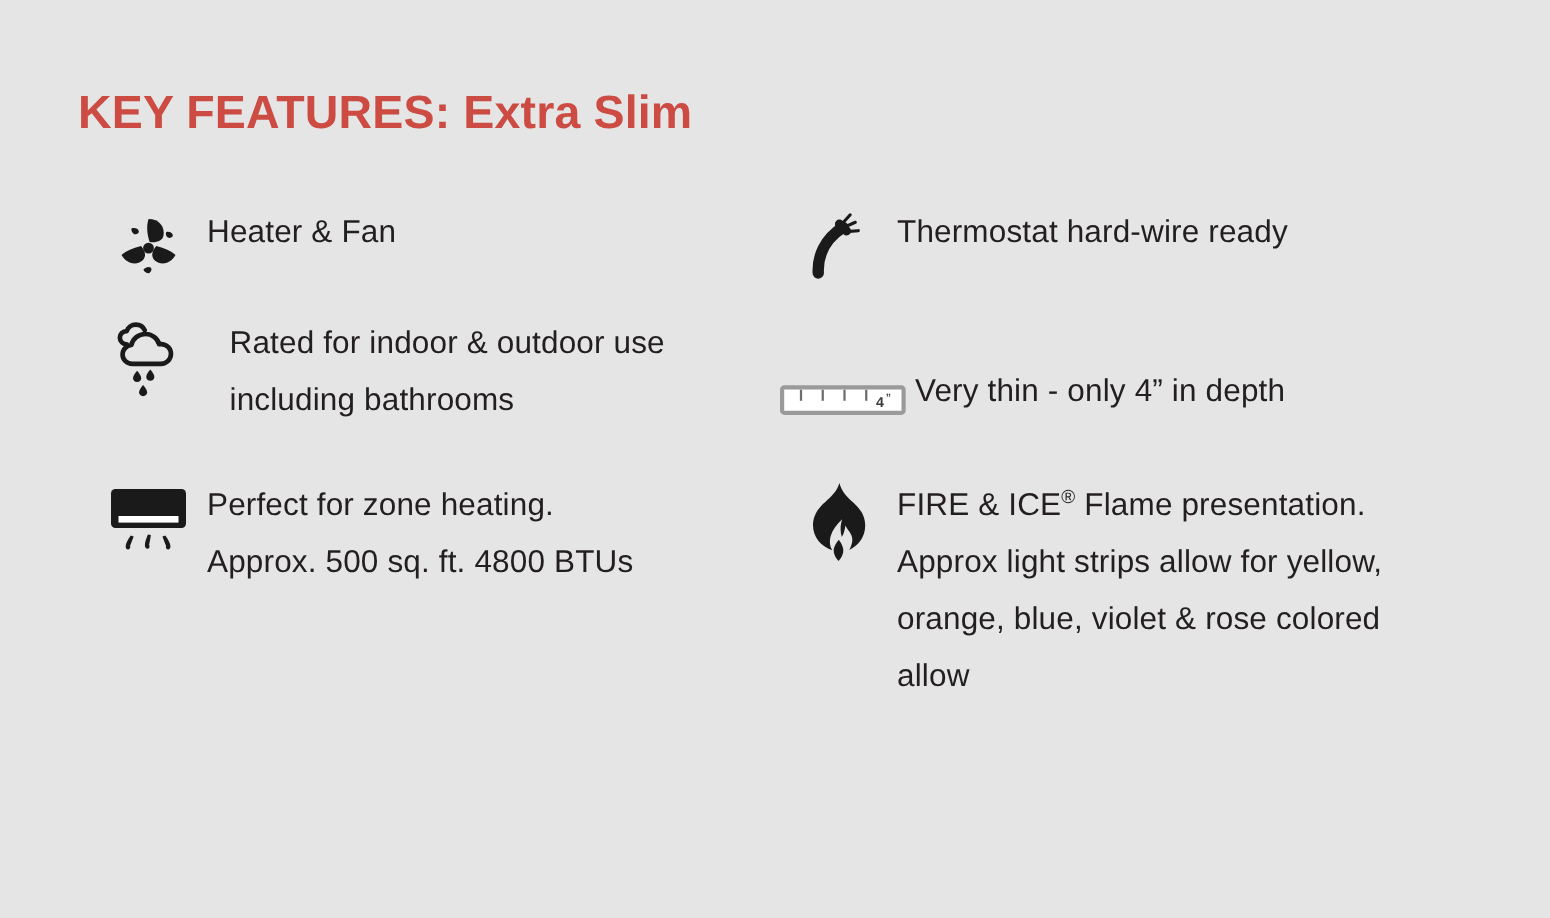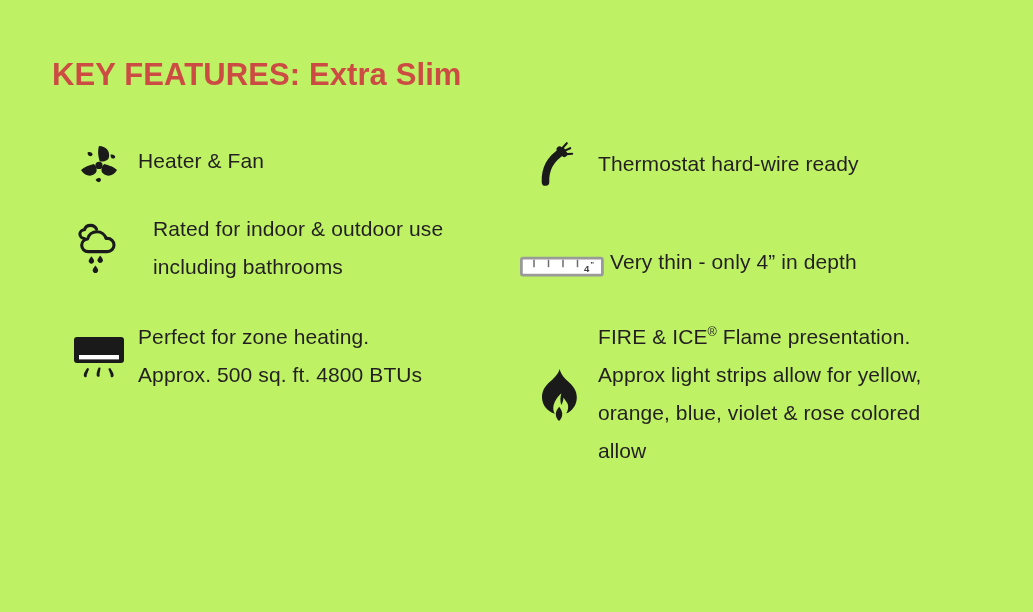--- a/index.html
+++ b/index.html
@@ -9,21 +9,21 @@
     height: 612px;
     background: #ffffff;
     font-family: "Liberation Sans", sans-serif;
     overflow: hidden;
   }
 
   .page {
     position: relative;
     width: 1033px;
     height: 612px;
-    background: #bef264;
+    background: #e5e5e5;
   }
 
   
   .page-title {
     position: absolute;
     left: 52px;
     top: 55px;
     font-size: 31px;
     line-height: 40px;
     font-weight: 700;
@@ -46,21 +46,21 @@
   .col {
     position: absolute;
     top: 0;
   }
   .col-left  { left: 60px;  width: 470px; }
   .col-right { left: 520px; width: 500px; }
 
   .feature {
     position: relative;
     display: flex;
-    align-items: center;
+    align-items: flex-start;
   }
 
   .feature-icon {
     flex: 0 0 auto;
     width: 78px;
     display: flex;
     justify-content: center;
     align-items: flex-start;
     padding-top: 2px;
   }

